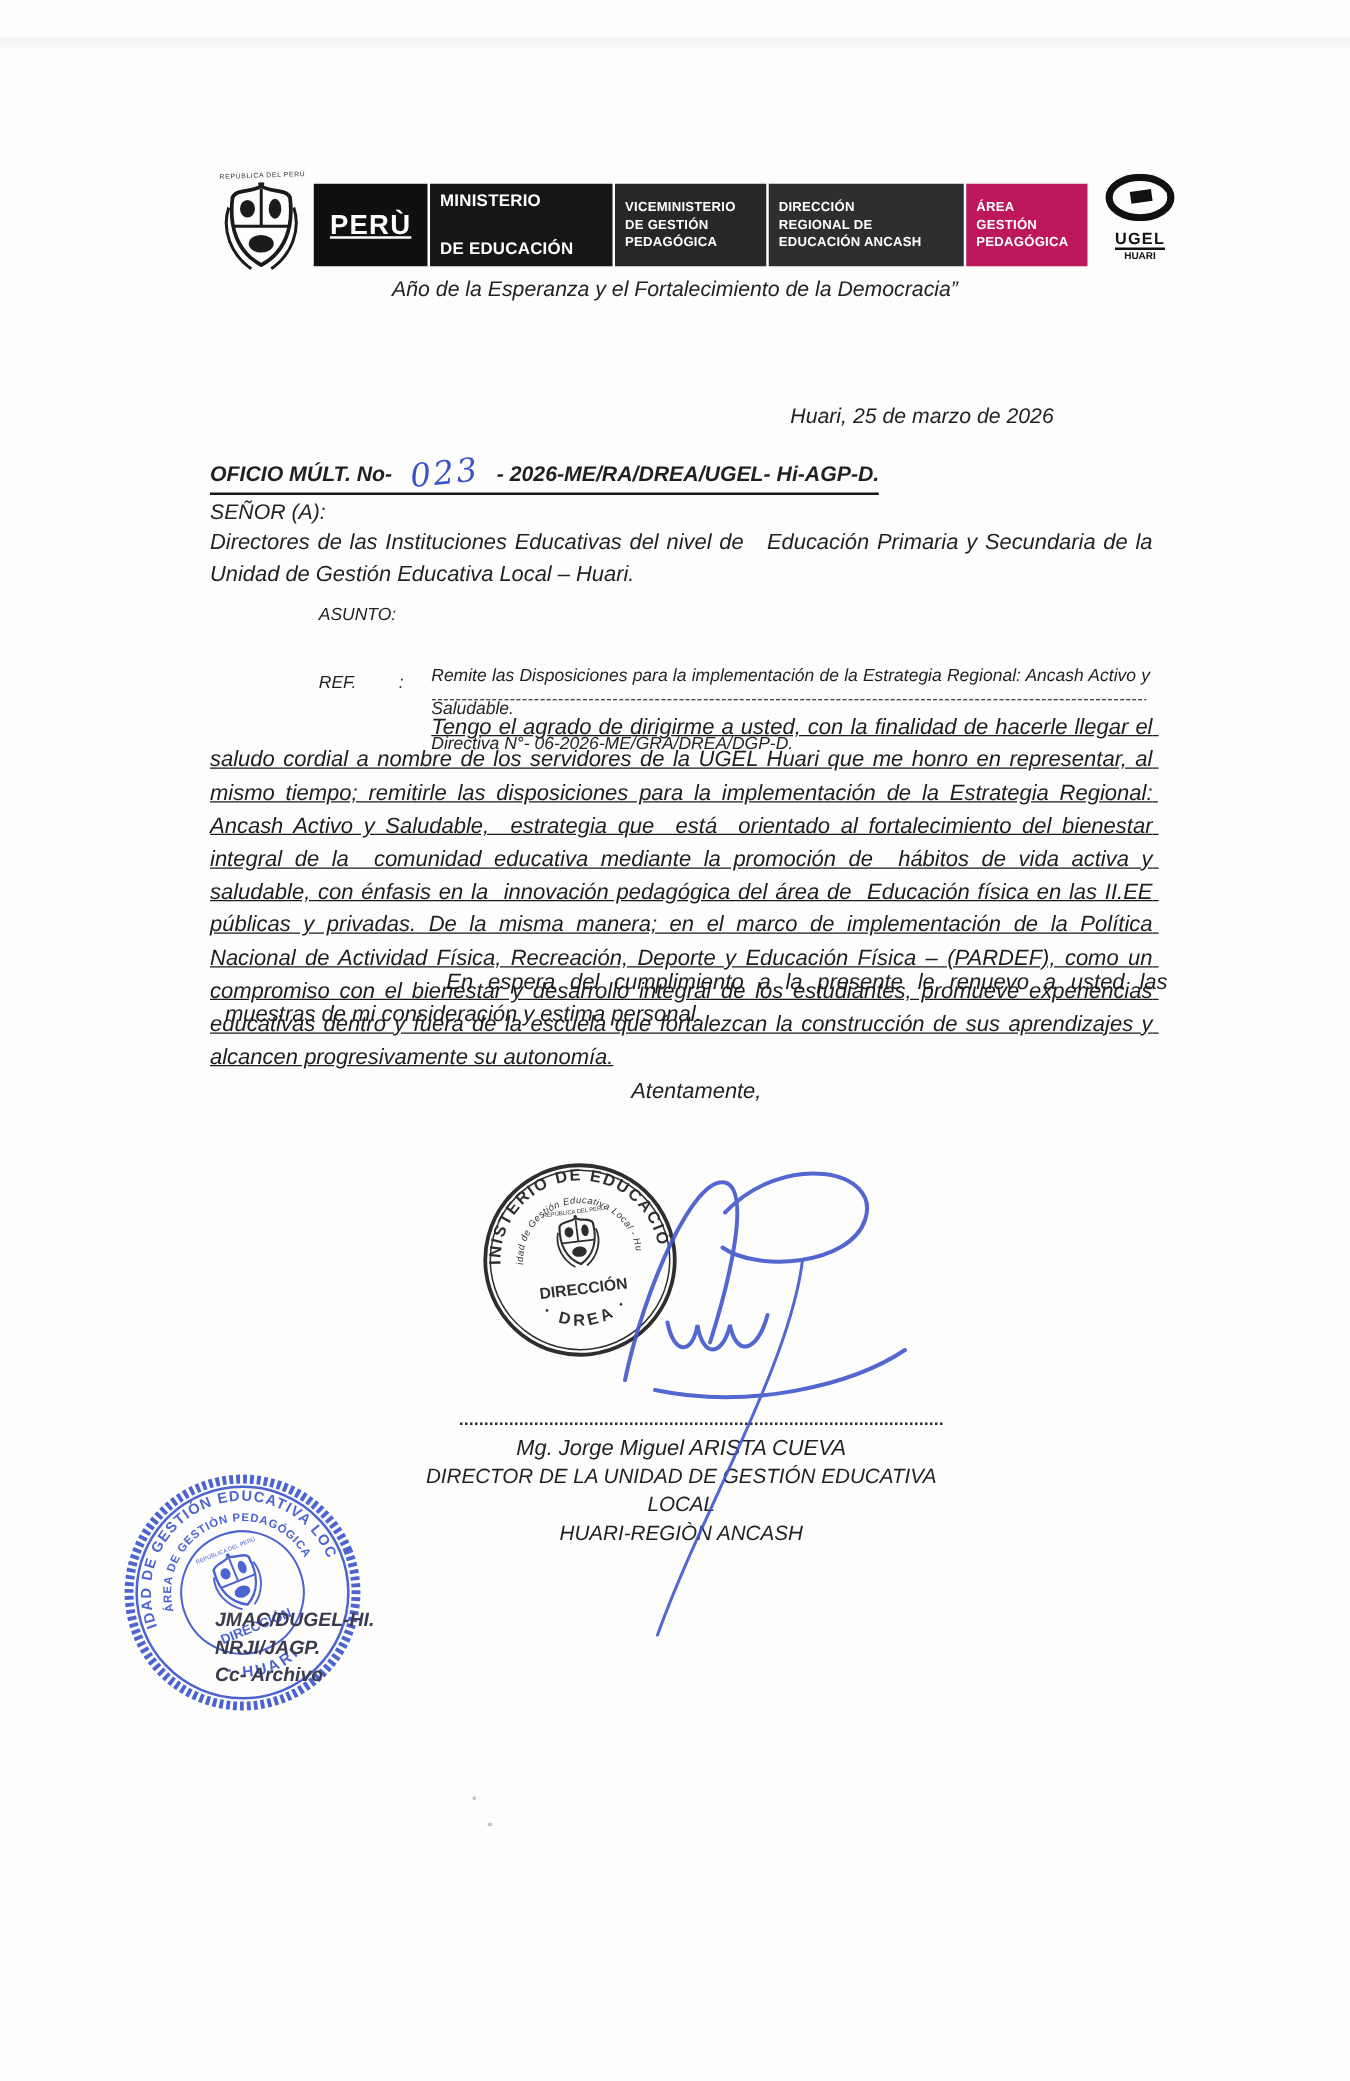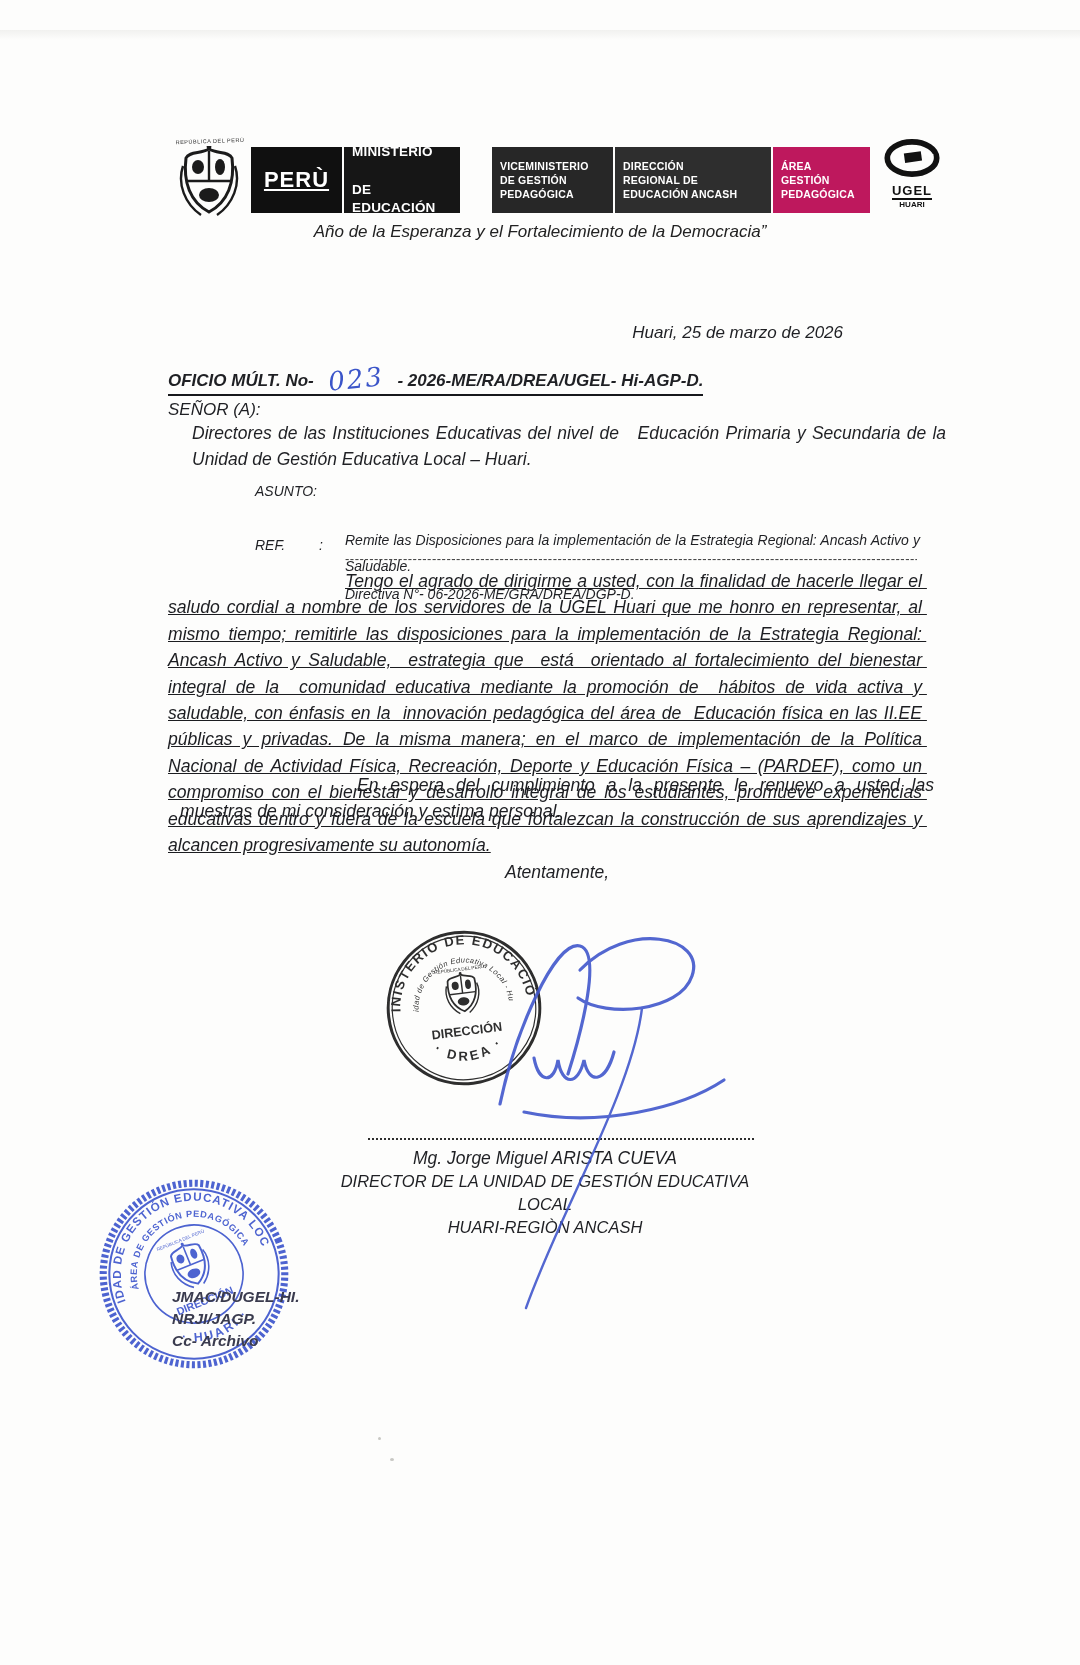--- a/index.html
+++ b/index.html
@@ -11,21 +11,21 @@
   }
   .scan-edge-top{position:absolute;left:0;top:30px;width:100%;height:10px;
     background:linear-gradient(#f1f1ef,#fdfdfc);}
   
   .hdr-box{position:absolute;top:147px;height:66px;color:#fff;
     display:flex;flex-direction:column;justify-content:center;
     padding:0 8px;box-sizing:border-box;}
   .hdr-box .l{font-weight:bold;line-height:1.35;letter-spacing:.2px;}
   #box-peru{left:251px;width:91px;background:#101010;align-items:center;}
   #box-peru .brand{font-size:22px;font-weight:bold;letter-spacing:1px;text-decoration:underline;}
-  #box-min{left:344px;width:116px;background:#161616;gap:20px;}
+  #box-min{left:344px;width:146px;background:#161616;gap:20px;}
   #box-min .l{font-size:13.5px;}
   #box-vice{left:492px;width:121px;background:#272727;}
   #box-dir{left:615px;width:156px;background:#2e2e2e;}
   #box-area{left:773px;width:97px;background:#be185d;}
   #box-vice .l,#box-dir .l,#box-area .l{font-size:10.5px;}
   #coat-header{position:absolute;left:168px;top:138px;width:82px;height:80px;}
   #coat-header .coat-micro{position:absolute;top:0;left:6px;width:72px;text-align:center;
     font-size:5.5px;letter-spacing:.5px;color:#333;transform:rotate(-2deg);}
   #ugel-logo{position:absolute;left:876px;top:139px;width:72px;height:82px;text-align:center;}
   #ugel-logo .ugel-word{font-size:13px;font-weight:bold;letter-spacing:1px;
@@ -36,21 +36,21 @@
   #date-line{position:absolute;right:237px;top:323px;font-size:17px;font-style:italic;}
   #oficio-line{position:absolute;left:168px;top:362px;font-size:17px;font-style:italic;
     font-weight:bold;white-space:nowrap;}
   #oficio-line .underlined{display:inline-block;border-bottom:2px solid #17181c;
     padding-bottom:2px;}
   #oficio-number{display:inline-block;color:#3b55c9;font-size:26px;font-weight:normal;
     transform:rotate(-6deg) translateY(2px);padding:0 14px;letter-spacing:2px;
     font-family:"DejaVu Serif", serif;font-style:italic;}
   #senor-line{position:absolute;left:168px;top:400px;font-size:17px;font-style:italic;}
   #recipient{position:absolute;left:168px;top:420px;width:754px;font-size:17.5px;
-    font-style:italic;line-height:26px;text-align:justify;white-space:pre-wrap;margin-left:24px;}
+    font-style:italic;line-height:26px;text-align:justify;white-space:pre-wrap;}
   .ref-row{position:absolute;left:255px;font-size:14px;font-style:italic;display:flex;}
   #asunto-row{top:483px;}
   #ref-row{top:537px;}
   .ref-row .lbl{width:90px;flex:none;}
   .ref-row .colon{width:26px;flex:none;}
   .ref-row .txt{width:575px;text-align:justify;line-height:26px;margin-top:44px;}
   #dash-sep{position:absolute;left:345px;top:551px;width:572px;height:16px;overflow:hidden;
     font-size:13px;letter-spacing:.5px;color:#3a3a3a;white-space:nowrap;}
   .bodypar{position:absolute;left:168px;width:754px;font-size:17.6px;font-style:italic;
     line-height:26.4px;text-align:justify;text-indent:177px;white-space:pre-wrap;color:#1c1d21;}

